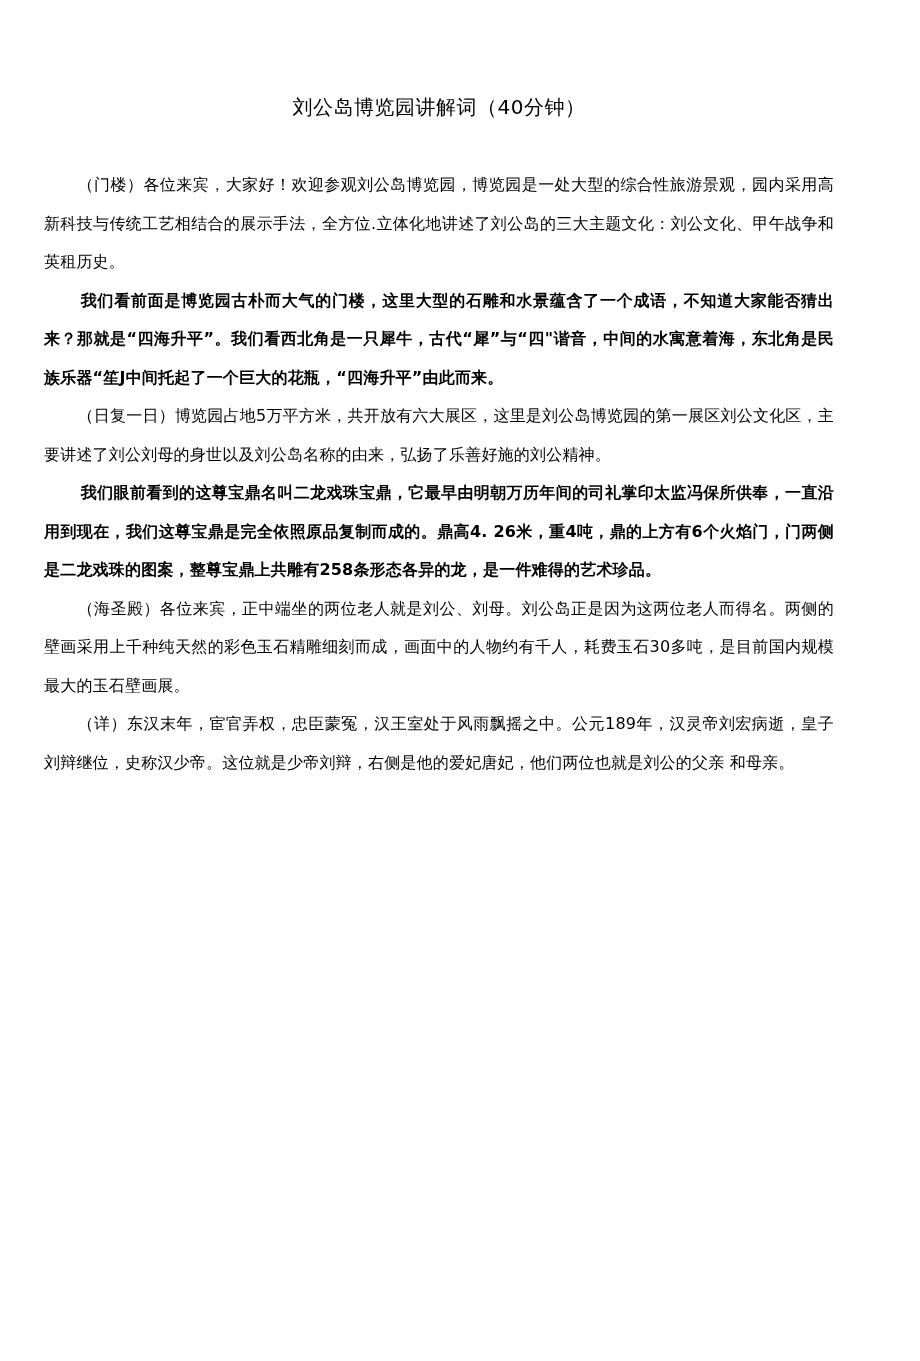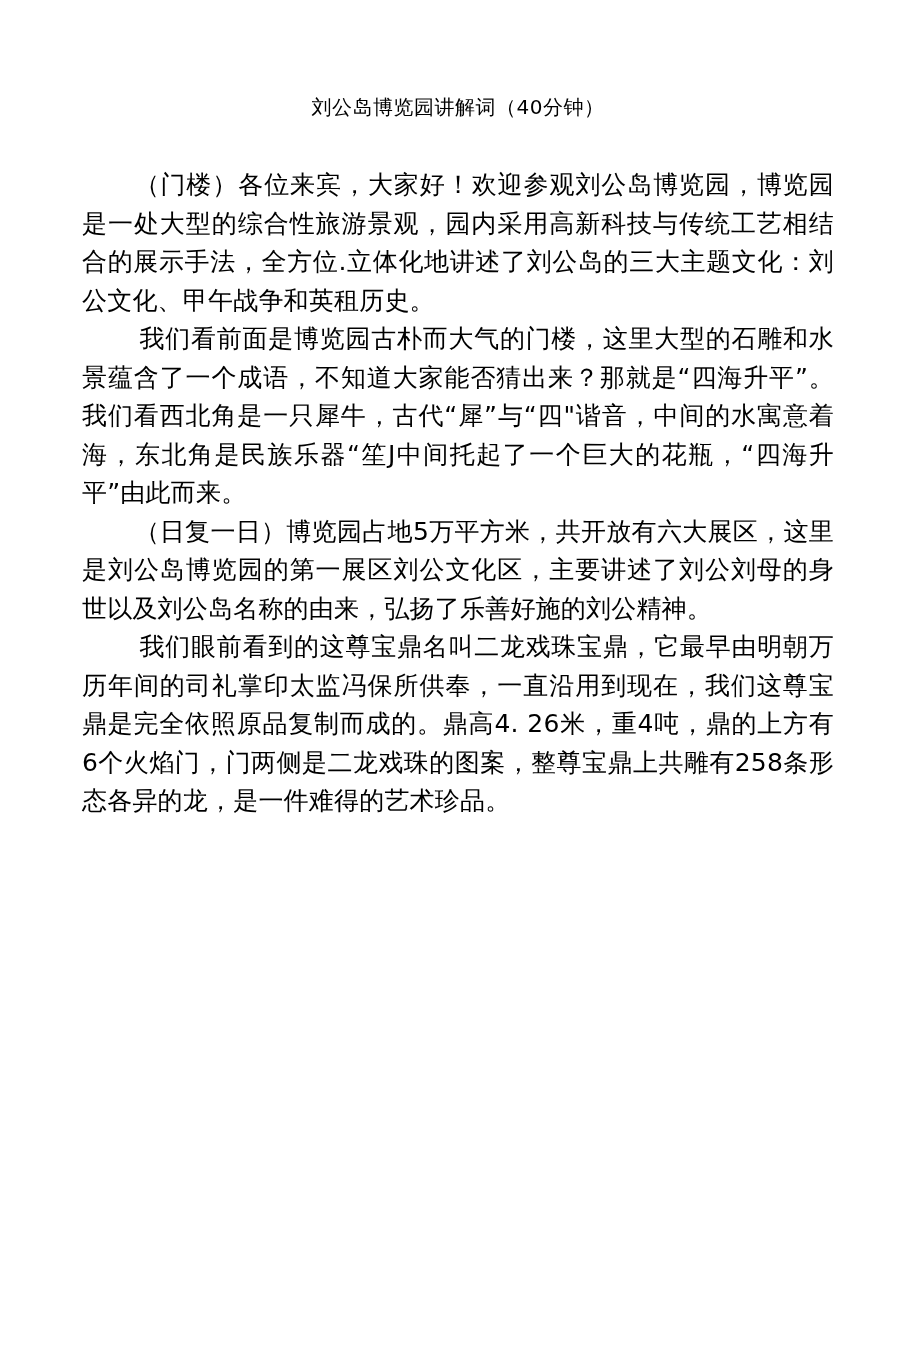--- a/index.html
+++ b/index.html
@@ -13,54 +13,57 @@
     font-family: "DejaVu Sans", "Liberation Sans", sans-serif;
     color: #000000;
     overflow: hidden;
   }
   .page {
     position: relative;
     width: 920px;
     height: 1361px;
     background: #ffffff;
     box-sizing: border-box;
-    padding: 92px 86px 40px 82px;
+    padding: 92px 86px 40px 44px;
   }
   .doc-title {
     text-align: center;
     font-size: 20px;
     line-height: 30px;
     letter-spacing: 0.5px;
     margin: 0 0 44px 0;
     font-weight: normal;
     font-family: "DejaVu Sans", "Liberation Sans", sans-serif;
   }
   .body-text {
-    font-size: 25px;
+    font-size: 16px;
     line-height: 38.5px;
     text-align: justify;
     text-justify: inter-ideograph;
     letter-spacing: 0.2px;
   }
   .para {
     margin: 0;
     text-indent: 2.1em;
     white-space: normal;
   }
   .para.tight {
     text-indent: 2.3em;
+    font-weight: bold;
   }
   .para + .para {
     margin-top: 0px;
   }
 </style>
 </head>
 <body>
 
 <div class="page">
   <h1 class="doc-title">刘公岛博览园讲解词（40分钟）</h1>
   <div class="body-text">
     <p class="para">（门楼）各位来宾，大家好！欢迎参观刘公岛博览园，博览园是一处大型的综合性旅游景观，园内采用高新科技与传统工艺相结合的展示手法，全方位.立体化地讲述了刘公岛的三大主题文化：刘公文化、甲午战争和英租历史。</p>
     <p class="para tight">我们看前面是博览园古朴而大气的门楼，这里大型的石雕和水景蕴含了一个成语，不知道大家能否猜出来？那就是“四海升平”。我们看西北角是一只犀牛，古代“犀”与“四"谐音，中间的水寓意着海，东北角是民族乐器“笙J中间托起了一个巨大的花瓶，“四海升平”由此而来。</p>
     <p class="para">（日复一日）博览园占地5万平方米，共开放有六大展区，这里是刘公岛博览园的第一展区刘公文化区，主要讲述了刘公刘母的身世以及刘公岛名称的由来，弘扬了乐善好施的刘公精神。</p>
     <p class="para tight">我们眼前看到的这尊宝鼎名叫二龙戏珠宝鼎，它最早由明朝万历年间的司礼掌印太监冯保所供奉，一直沿用到现在，我们这尊宝鼎是完全依照原品复制而成的。鼎高4. 26米，重4吨，鼎的上方有6个火焰门，门两侧是二龙戏珠的图案，整尊宝鼎上共雕有258条形态各异的龙，是一件难得的艺术珍品。</p>
+    <p class="para">（海圣殿）各位来宾，正中端坐的两位老人就是刘公、刘母。刘公岛正是因为这两位老人而得名。两侧的壁画采用上千种纯天然的彩色玉石精雕细刻而成，画面中的人物约有千人，耗费玉石30多吨，是目前国内规模最大的玉石壁画展。</p>
+    <p class="para">（详）东汉末年，宦官弄权，忠臣蒙冤，汉王室处于风雨飘摇之中。公元189年，汉灵帝刘宏病逝，皇子刘辩继位，史称汉少帝。这位就是少帝刘辩，右侧是他的爱妃唐妃，他们两位也就是刘公的父亲 和母亲。</p>
   </div>
 </div>
 
 </body></html>

